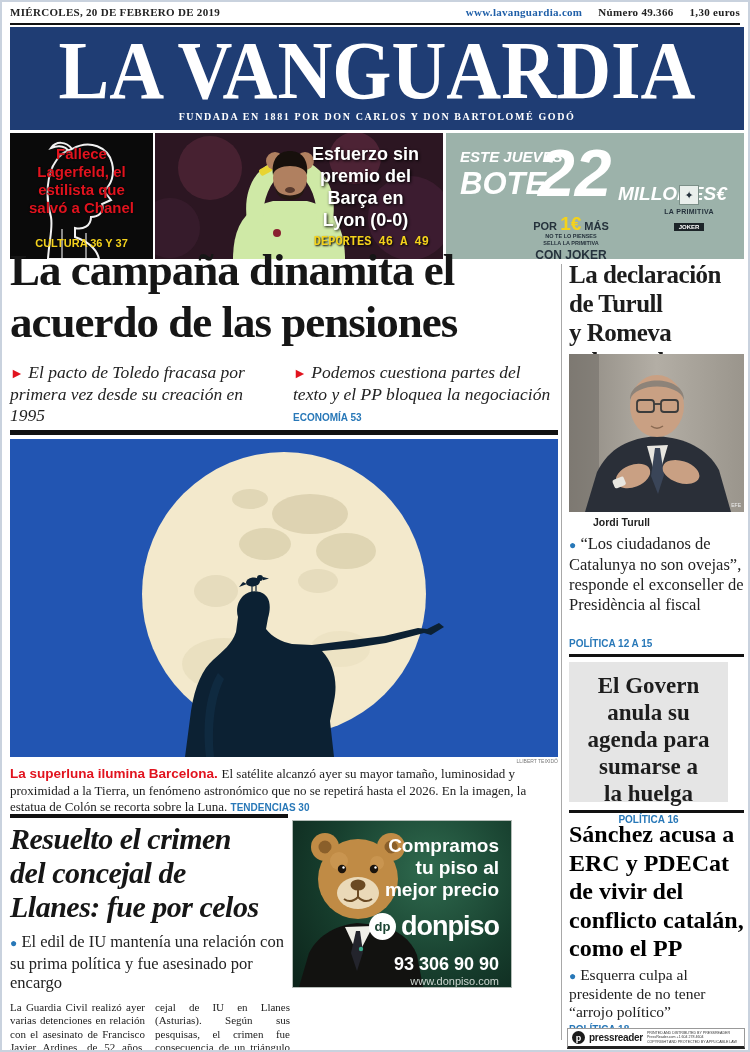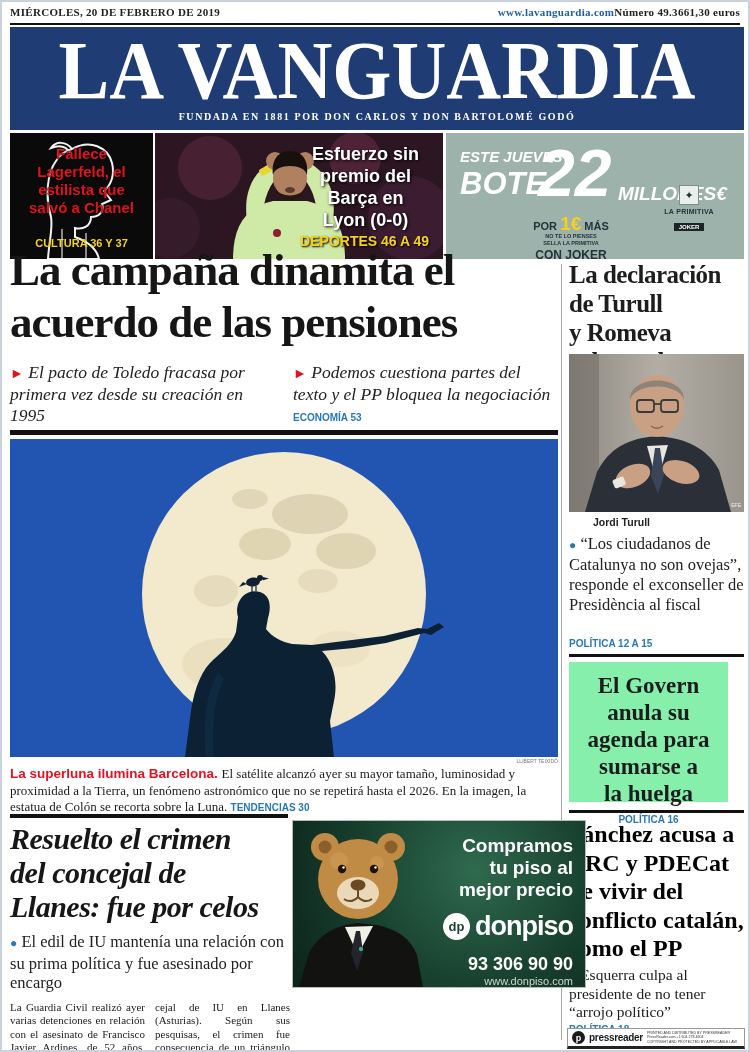--- a/index.html
+++ b/index.html
@@ -4,21 +4,21 @@
 <style>
   * { margin:0; padding:0; box-sizing:border-box; }
   body { background:#e8e8e8; font-family:"Liberation Serif", serif; }
   .page { position:relative; width:750px; height:1052px; margin:0 auto; background:#fff;
           border:2px solid #c9d2de; overflow:hidden; }
 
   
   .topbar { position:absolute; left:8px; right:8px; top:4px; height:19px;
             border-bottom:2px solid #111; font-size:11px; font-weight:bold; color:#222;
             display:flex; justify-content:space-between; align-items:flex-start; letter-spacing:.3px; }
-  .topbar .right { display:flex; gap:0;text-align:center; }
+  .topbar .right { display:flex; gap:16px;text-align:center; }
   .topbar .url { color:#1f5fa8; }
 
   
   .masthead { position:absolute; left:8px; top:25px; width:734px; height:103px; background:#1f3d74;
               color:#fff; display:flex; flex-direction:column; align-items:center; justify-content:center; }
   .masthead .title { font-size:76px; font-weight:bold; letter-spacing:0px; line-height:70px;
                      transform:scaleY(1.08); font-family:"Liberation Serif", serif; }
   .masthead .founded { font-size:10px; font-weight:bold; letter-spacing:1.6px; margin-top:6px; }
 
   
@@ -28,22 +28,22 @@
   .t-culture .txt { position:absolute; left:0; right:0; top:12px; text-align:center;
                     font-family:"Liberation Sans", sans-serif; font-weight:bold; font-size:15px;
                     line-height:18px; color:#e1131e; text-shadow:0 0 2px #000; }
   .t-culture .sec { position:absolute; left:0; right:0; bottom:10px; text-align:center;
                     font-family:"Liberation Sans", sans-serif; font-weight:bold; font-size:11px; color:#f4d21c; }
   .t-sports { left:153px; width:288px; background:#0369a1; }
   .t-sports svg { position:absolute; inset:0; }
   .t-sports .txt { position:absolute; right:10px; top:10px; width:135px; text-align:center;
                    font-family:"Liberation Sans", sans-serif; font-weight:bold; font-size:18px;
                    line-height:22px; color:#fff; text-shadow:1px 1px 3px #000; }
-  .t-sports .sec { position:absolute; right:14px; bottom:10px; font-family:Liberation Sans, sans-serif;
-                   font-weight:bold; font-size:14px; color:#f4d21c; text-shadow:1px 1px 2px #000; }
+  .t-sports .sec { position:absolute; right:14px; bottom:10px; font-family:Liberation Mono, monospace;
+                   font-weight:bold; font-size:12px; color:#f4d21c; text-shadow:1px 1px 2px #000; }
   .t-lottery { left:444px; width:298px; background:#9cb2aa; font-family:"Liberation Sans", sans-serif; }
   .lot-small { position:absolute; left:14px; top:16px; color:#fff; font-weight:bold; font-style:italic;
                font-size:15px; line-height:16px; }
   .lot-bote  { position:absolute; left:14px; top:33px; color:#fff; font-weight:bold; font-style:italic; font-size:31px; }
   .lot-22    { position:absolute; left:92px; top:2px; color:#fff; font-weight:bold; font-style:italic; font-size:66px; }
   .lot-mill  { position:absolute; left:172px; top:50px; color:#fff; font-weight:bold; font-style:italic; font-size:19px; }
   .lot-promo { position:absolute; left:60px; top:84px; width:130px; text-align:center; color:#25323c; line-height:8px;}
   .lot-promo .l1 { font-weight:bold; font-size:11px; line-height:14px;}
   .lot-promo .l1 .euro { color:#f4d21c; font-size:19px; }
   .lot-promo .l2 { font-size:5.5px; font-weight:bold; line-height:6.5px;}
@@ -72,21 +72,21 @@
   .rcol h2 { font-size:25px; line-height:29px; font-weight:bold; color:#1d1d1d; letter-spacing:-.5px; white-space:pre-line; }
   .rc-photo { position:absolute; left:567px; top:352px; width:175px; height:158px; }
   .rc-cap { position:absolute; left:567px; top:514px; font-family:"Liberation Sans", sans-serif;
             font-weight:bold; font-size:10.5px; color:#222;margin-left:24px; }
   .rc-credit { position:absolute; left:567px; top:500px; width:172px; text-align:right; font-size:5px; color:#eee;
                font-family:"Liberation Sans", sans-serif; }
   .rc-bullet { position:absolute; left:567px; top:532px; width:175px; font-size:16.5px; line-height:20px; color:#222; }
   .bdot { color:#2878b8; font-size:12px; }
   .rc-sec1 { position:absolute; left:567px; top:634px; }
   .hdiv { position:absolute; left:567px; width:175px; height:3px; background:#111; }
-  .graybox { position:absolute; left:567px; top:660px; width:159px; height:140px; background:#86efac;
+  .graybox { position:absolute; left:567px; top:660px; width:159px; height:140px; background:#e5e5e5;
              text-align:center; padding-top:10px; }
   .graybox .h { font-size:23px; line-height:27px; font-weight:bold; color:#1d1d1d; white-space:pre-line; }
   .graybox .s { margin-top:7px; }
   .sanchez { position:absolute; left:567px; top:818px; width:175px; }
   .sanchez h2 { font-size:24px; line-height:28.5px; }
   .sz-bullet { position:absolute; left:567px; top:964px; width:175px; font-size:15.5px; line-height:18px; color:#222; }
   .sz-sec { position:absolute; left:567px; top:1022px; }
 
   
   .prule { position:absolute; left:8px; top:428px; width:548px; height:5px; background:#111; }
@@ -100,21 +100,21 @@
   .bdiv { position:absolute; left:8px; top:812px; width:278px; height:4px; background:#111; }
   .crime { position:absolute; left:8px; top:820px; width:280px; }
   .crime h2 { font-size:30px; line-height:34px; font-style:italic; font-weight:bold; color:#161616;
               letter-spacing:-.5px; white-space:pre-line; }
   .crime .cb { margin-top:8px; font-size:16.5px; line-height:19.5px; color:#222; }
   .crime .body { margin-top:8px; display:flex; gap:10px; font-size:11px; line-height:13.5px;
                  color:#222; text-align:justify; }
   .crime .body div { width:135px; }
 
   
-  .ad { position:absolute; left:290px; top:818px; width:294px; height:168px; border:1px solid #b5bdb8;
+  .ad { position:absolute; left:290px; top:818px; width:220px; height:168px; border:1px solid #b5bdb8;
         background:radial-gradient(circle at 62% 30%, #2f6a4e 0%, #173f2e 55%, #0c231a 100%);
         overflow:hidden; font-family:"Liberation Sans", sans-serif; }
   .ad svg { position:absolute; left:2px; bottom:0; }
   .ad .txt { position:absolute; right:12px; top:14px; width:130px; text-align:right; color:#fff; }
   .ad .h { font-weight:bold; font-size:19px; line-height:22px; }
   .ad .brand { margin-top:10px; display:flex; align-items:center; justify-content:flex-end; gap:5px; }
   .ad .dp { width:27px; height:27px; border-radius:50%; background:#fff; color:#1c4534; font-weight:bold;
             font-size:13px; display:flex; align-items:center; justify-content:center; }
   .ad .bn { font-weight:bold; font-size:27px; letter-spacing:-1px; }
   .ad .phone { margin-top:12px; font-weight:bold; font-size:18px; }

